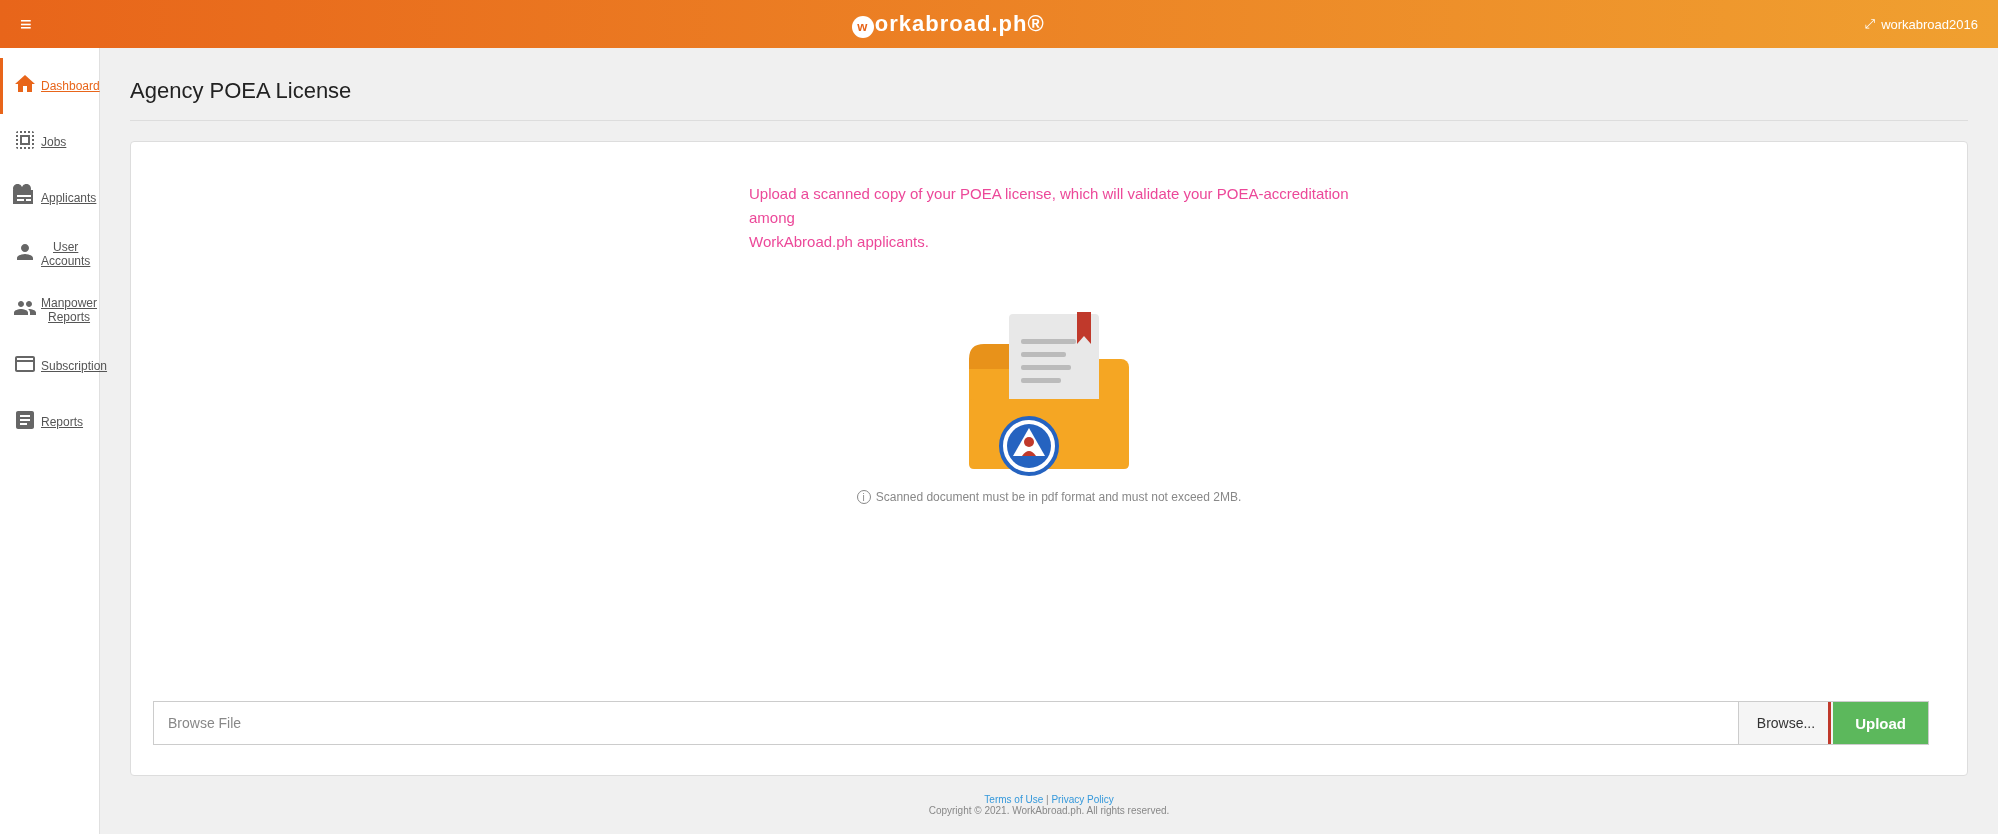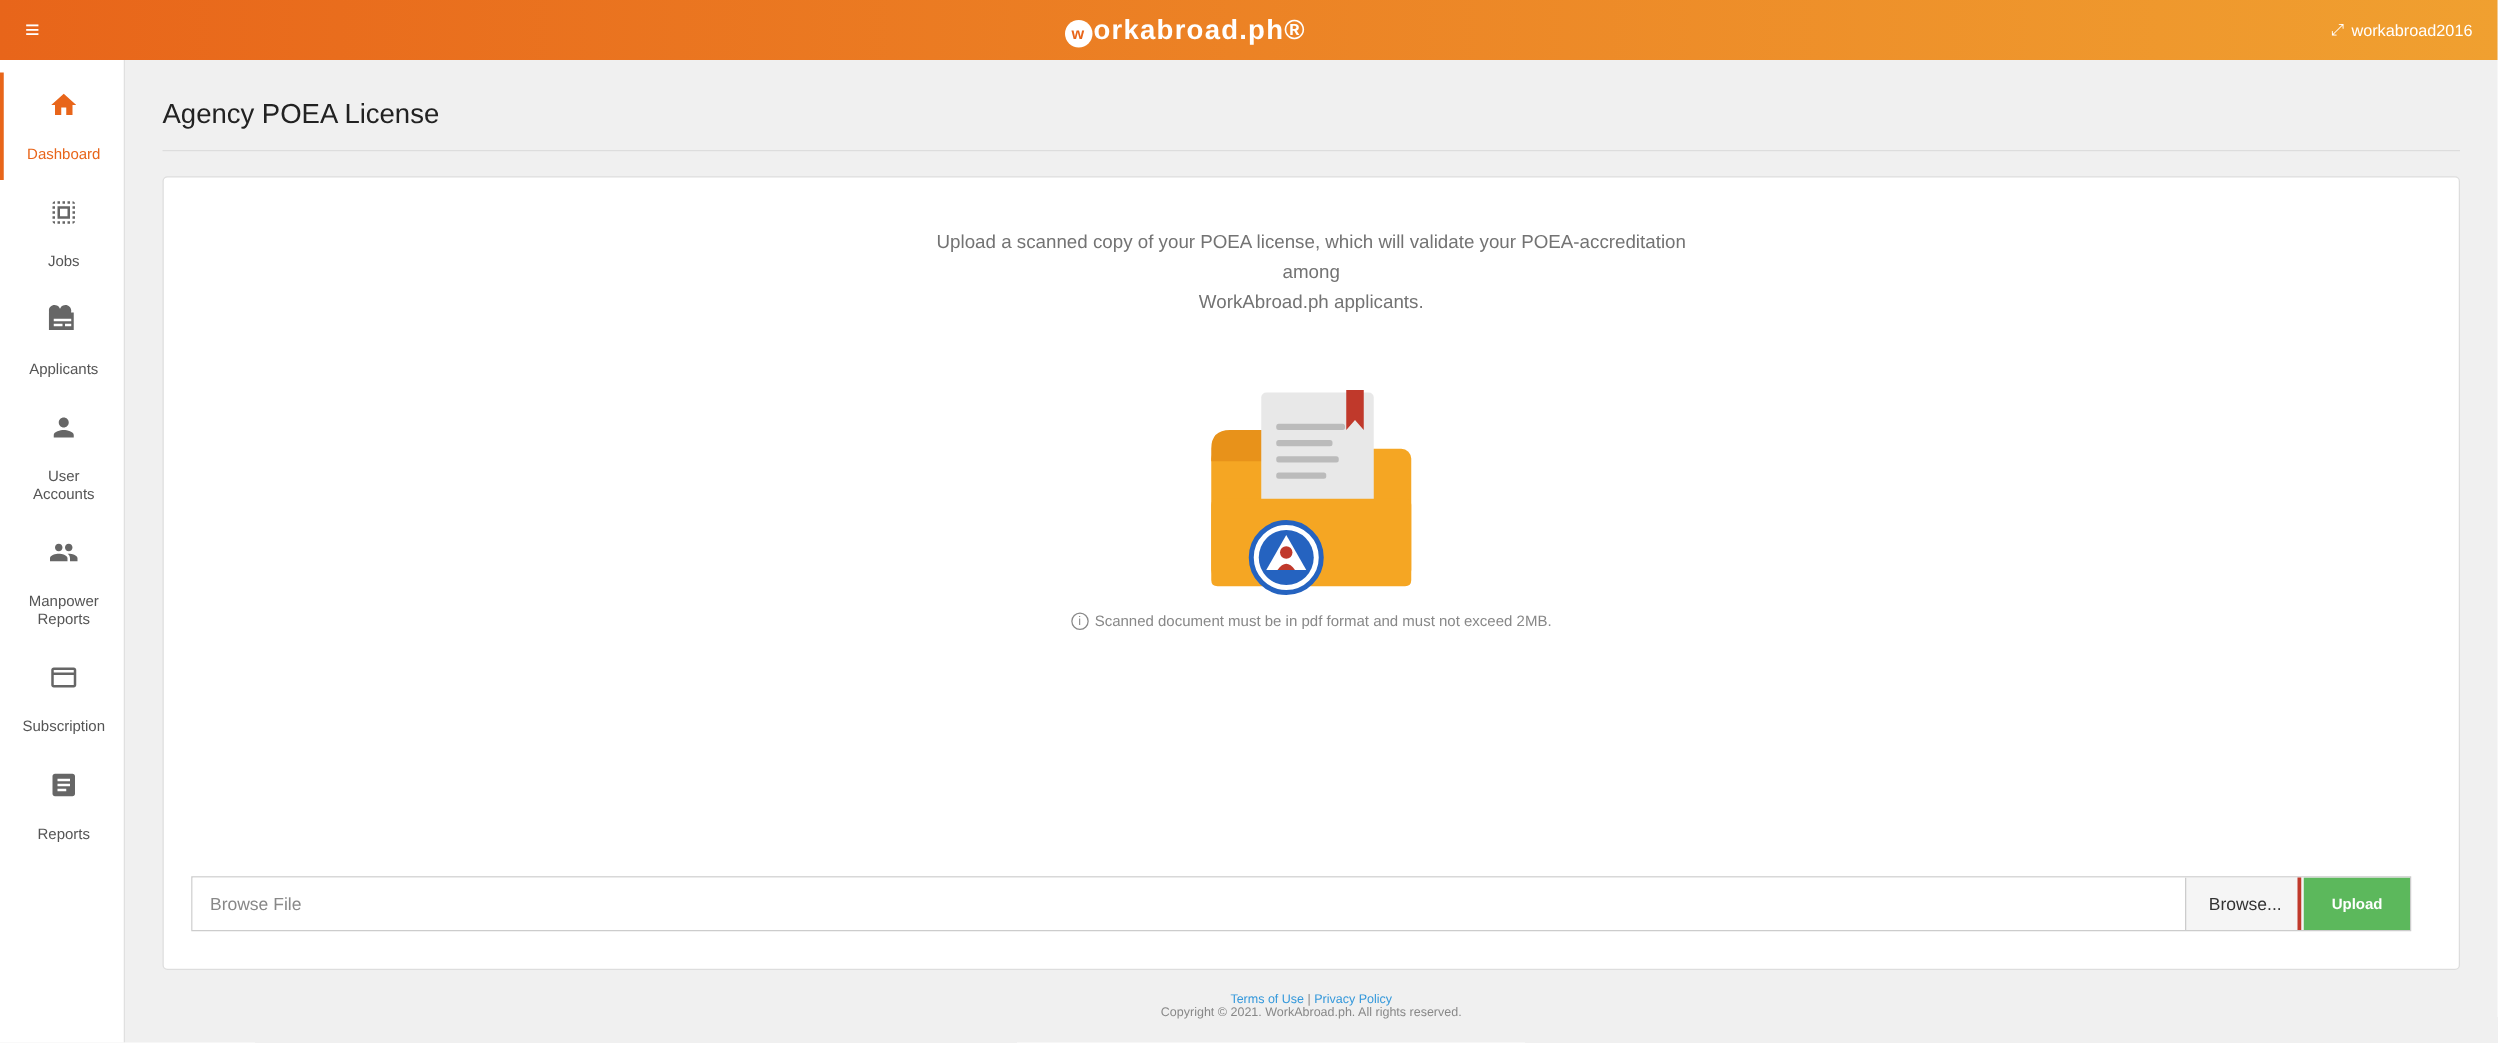--- a/index.html
+++ b/index.html
@@ -63,30 +63,31 @@
       background: white;
       border-right: 1px solid #e0e0e0;
       display: flex;
       flex-direction: column;
       align-items: center;
       padding-top: 10px;
       min-height: calc(834px - 48px);
     }
     .sidebar-item {
       display: flex;
-      flex-direction: column;
+      flex-direction: row;
       align-items: center;
       padding: 14px 10px;
       width: 100%;
       cursor: pointer;
       color: #555;
       font-size: 12px;
       text-align: center;
-      gap: 16px;
+      gap: 4px;
       border-left: 3px solid transparent;
+      text-decoration: underline;
     }
     .sidebar-item.active {
       color: #e8651a;
       border-left-color: #e8651a;
     }
     .sidebar-icon {
       font-size: 22px;
       line-height: 1;
     }
 
@@ -109,22 +110,22 @@
       border-radius: 4px;
       flex: 1;
       display: flex;
       flex-direction: column;
       align-items: center;
       padding: 40px 30px 30px 30px;
       min-height: 520px;
       position: relative;
     }
     .upload-description {
-      text-align: center;
-      color: #737373;
+      text-align: left;
+      color: #ec4899;
       font-size: 15px;
       max-width: 600px;
       margin-bottom: 30px;
       line-height: 1.6;
     }
 
     
     .file-input-row {
       display: flex;
       width: 100%;
@@ -155,21 +156,21 @@
       font-size: 14px;
       color: #333;
       cursor: pointer;
       display: flex;
       align-items: center;
     }
     .file-upload-btn {
       padding: 0 22px;
       background: #5cb85c;
       color: white;
-      font-size: 12px;
+      font-size: 15px;
       font-weight: bold;
       cursor: pointer;
       border: none;
       display: flex;
       align-items: center;
       outline: 3px solid #c0392b;
       outline-offset: 2px;
     }
 
     .hint-text {

